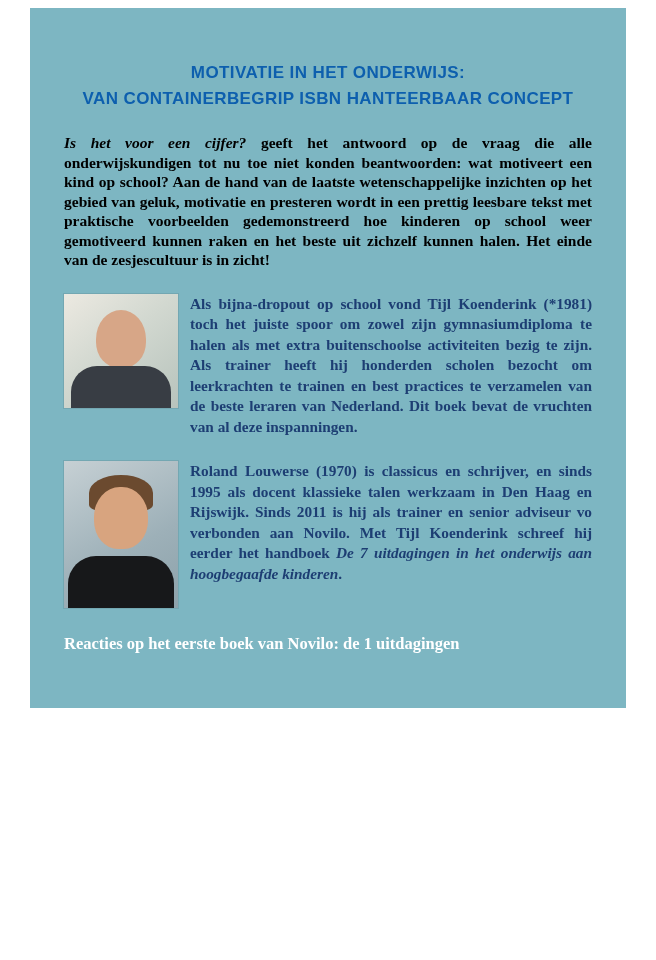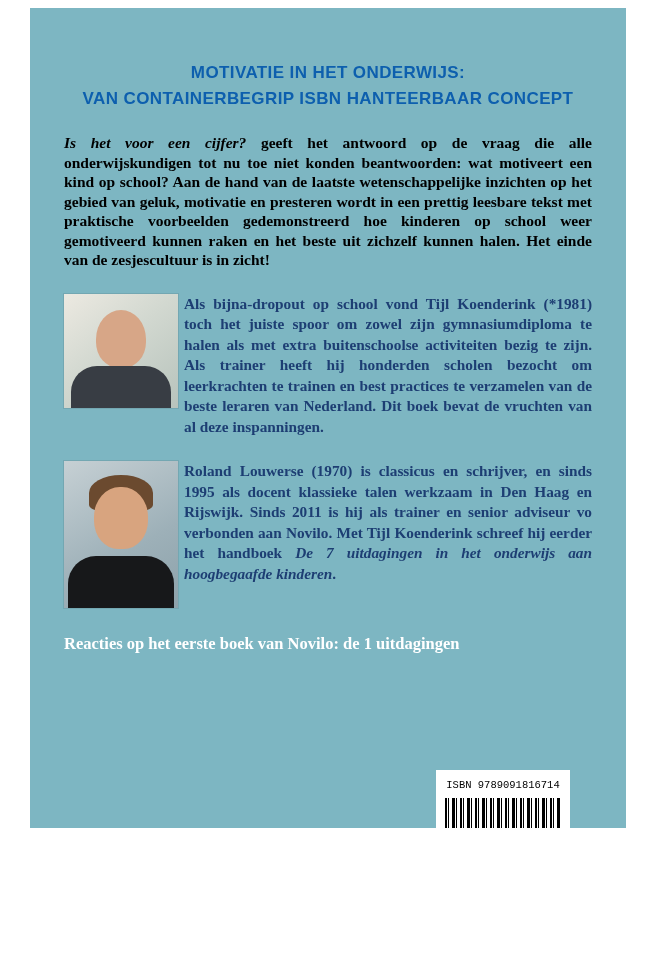--- a/index.html
+++ b/index.html
@@ -1,33 +1,33 @@
 <!DOCTYPE html>
 <html><head>
 <meta charset="utf-8">
 <style>
   html,body { margin:0; padding:0; background:#ffffff; }
   .page {
-    position:relative; width:656px; height:828px; background:#ffffff;
+    position:relative; width:656px; height:708px; background:#ffffff;
     font-family:"Liberation Serif", serif; overflow:hidden;
   }
   .cover {
     position:absolute; left:30px; top:8px; width:596px; height:944px;
     background:#7db6c2; box-sizing:border-box; padding:52px 34px 0 34px;
   }
   .heading {
     color:#0d5fae; font-family:"Liberation Sans", sans-serif; font-weight:bold;
     text-align:center; font-size:17px; line-height:1.5; letter-spacing:0.4px;
   }
   .intro {
     margin:22px 0 0 0; color:#000000; font-weight:bold; font-size:15.5px;
     line-height:19.5px; text-align:justify;
   }
   .italic { font-style:italic; }
-  .bio { display:flex; gap:6px; margin-top:24px; }
+  .bio { display:flex; gap:12px; margin-top:24px; }
   .portrait {
     position:relative; overflow:hidden; flex:0 0 114px; width:114px;
     box-shadow:0 0 0 1px rgba(0,0,0,0.08);
   }
   .p1 { height:114px; background:linear-gradient(140deg,#ece9e1 0%,#d2d8d0 45%,#b7c3bc 100%); }
   .p2 { height:147px; background:linear-gradient(150deg,#c6d0d4 0%,#9db0b8 60%,#8da2ab 100%); }
   .head { position:absolute; left:50%; transform:translateX(-50%); background:#d7a687; }
   .p1 .head { top:16px; width:50px; height:58px; border-radius:50% 50% 45% 45%; }
   .p2 .head { top:26px; width:54px; height:62px; border-radius:48% 48% 45% 45%; background:#d8a47f; }
   .hair { position:absolute; left:50%; transform:translateX(-50%); background:#6b4a2f; }

